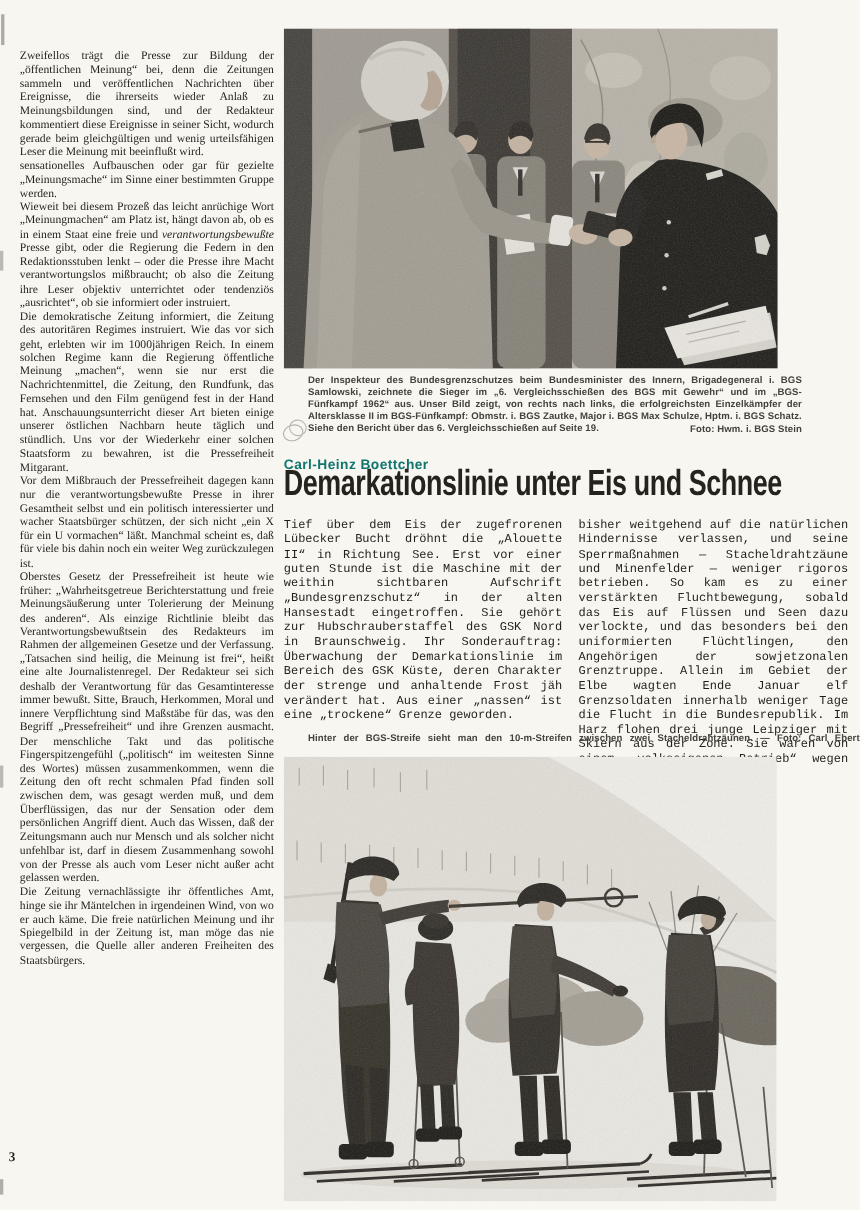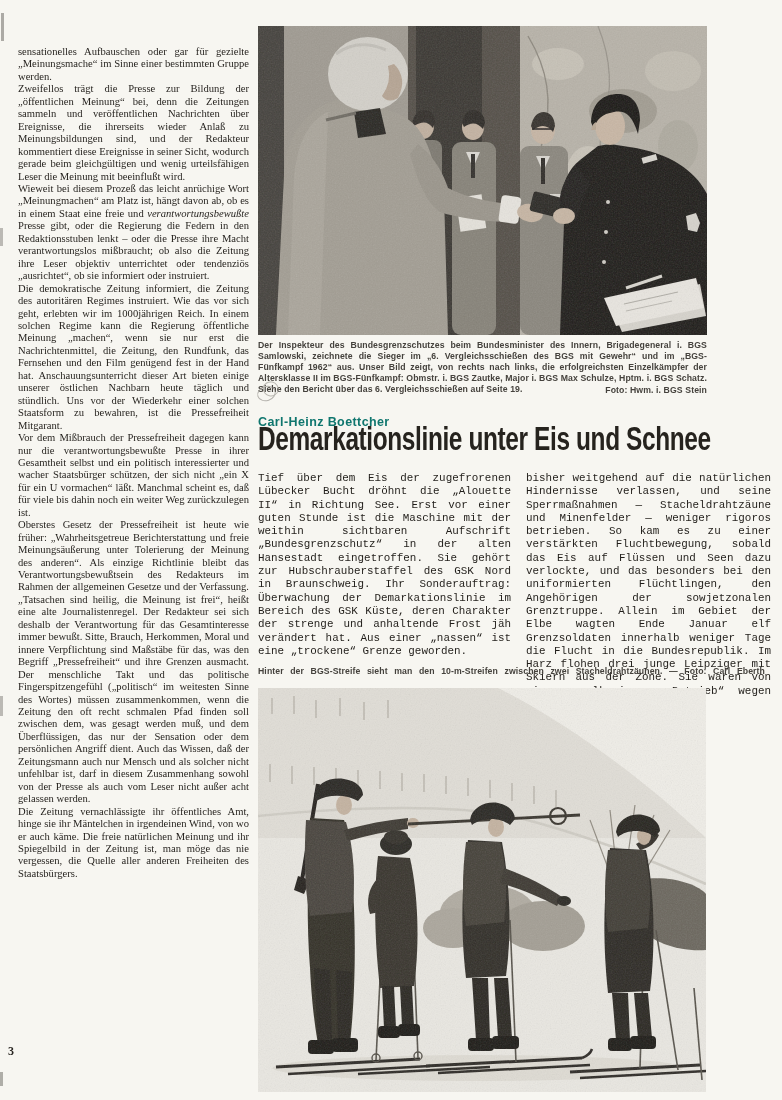--- a/index.html
+++ b/index.html
@@ -19,21 +19,21 @@
   .ital{font-style:italic;}
   
   .photo{position:absolute;display:block;}
   .photo1{left:258px;top:26px;}
   .photo2{left:258px;top:688px;}
   
   .caption{
     position:absolute;
     font-family:"Liberation Sans",sans-serif;
     font-weight:bold;font-size:8.7px;line-height:10.9px;
-    color:#45423d;letter-spacing:.1px;text-align:justify;
+    color:#45423d;letter-spacing:.1px;text-align:justify;margin-left:22px;
   }
   .caption1{left:258px;top:340px;width:449px;padding-bottom:1px;}
   .caption1 .credit{position:absolute;right:0;bottom:0;}
   .caption2{left:258px;top:666px;width:507px;text-align:justify;text-align-last:justify;}
   
   .author{
     position:absolute;left:258px;top:415px;
     font-family:"Liberation Sans",sans-serif;font-weight:bold;
     font-size:12.5px;color:#0f766e;letter-spacing:.4px;
   }
@@ -68,22 +68,22 @@
   }
   .pen-circle:after{
     content:"";position:absolute;left:6px;top:-4px;width:14px;height:13px;
     border:1px solid #9a978f;border-radius:50%;transform:rotate(30deg);
   }
 </style>
 </head>
 <body>
 
 <div class="leftcol">
+  <p>Zweifellos trägt die Presse zur Bildung der „öffentlichen Meinung“ bei, denn die Zeitungen sammeln und veröffentlichen Nachrichten über Ereignisse, die ihrerseits wieder Anlaß zu Meinungsbildungen sind, und der Redakteur kommentiert diese Ereignisse in seiner Sicht, wodurch gerade beim gleichgültigen und wenig urteilsfähigen Leser die Meinung mit beeinflußt wird.</p>
   <p>sensationelles Aufbauschen oder gar für gezielte „Meinungsmache“ im Sinne einer bestimmten Gruppe werden.</p>
-  <p>Zweifellos trägt die Presse zur Bildung der „öffentlichen Meinung“ bei, denn die Zeitungen sammeln und veröffentlichen Nachrichten über Ereignisse, die ihrerseits wieder Anlaß zu Meinungsbildungen sind, und der Redakteur kommentiert diese Ereignisse in seiner Sicht, wodurch gerade beim gleichgültigen und wenig urteilsfähigen Leser die Meinung mit beeinflußt wird.</p>
   <p><span>Wieweit bei diesem Prozeß das leicht anrüchige Wort „Meinungmachen“ am Platz ist, hängt davon ab, ob es in einem Staat eine freie und </span><span class="ital">verantwortungsbewußte</span><span> Presse gibt, oder die Regierung die Federn in den Redaktionsstuben lenkt – oder die Presse ihre Macht verantwortungslos mißbraucht; ob also die Zeitung ihre Leser objektiv unterrichtet oder tendenziös „ausrichtet“, ob sie informiert oder instruiert.</span></p>
   <p>Die demokratische Zeitung informiert, die Zeitung des autoritären Regimes instruiert. Wie das vor sich geht, erlebten wir im 1000jährigen Reich. In einem solchen Regime kann die Regierung öffentliche Meinung „machen“, wenn sie nur erst die Nachrichtenmittel, die Zeitung, den Rundfunk, das Fernsehen und den Film genügend fest in der Hand hat. Anschauungsunterricht dieser Art bieten einige unserer östlichen Nachbarn heute täglich und stündlich. Uns vor der Wiederkehr einer solchen Staatsform zu bewahren, ist die Pressefreiheit Mitgarant.</p>
   <p>Vor dem Mißbrauch der Pressefreiheit dagegen kann nur die verantwortungsbewußte Presse in ihrer Gesamtheit selbst und ein politisch interessierter und wacher Staatsbürger schützen, der sich nicht „ein X für ein U vormachen“ läßt. Manchmal scheint es, daß für viele bis dahin noch ein weiter Weg zurückzulegen ist.</p>
   <p>Oberstes Gesetz der Pressefreiheit ist heute wie früher: „Wahrheitsgetreue Berichterstattung und freie Meinungsäußerung unter Tolerierung der Meinung des anderen“. Als einzige Richtlinie bleibt das Verantwortungsbewußtsein des Redakteurs im Rahmen der allgemeinen Gesetze und der Verfassung. „Tatsachen sind heilig, die Meinung ist frei“, heißt eine alte Journalistenregel. Der Redakteur sei sich deshalb der Verantwortung für das Gesamtinteresse immer bewußt. Sitte, Brauch, Herkommen, Moral und innere Verpflichtung sind Maßstäbe für das, was den Begriff „Pressefreiheit“ und ihre Grenzen ausmacht. Der menschliche Takt und das politische Fingerspitzengefühl („politisch“ im weitesten Sinne des Wortes) müssen zusammenkommen, wenn die Zeitung den oft recht schmalen Pfad finden soll zwischen dem, was gesagt werden muß, und dem Überflüssigen, das nur der Sensation oder dem persönlichen Angriff dient. Auch das Wissen, daß der Zeitungsmann auch nur Mensch und als solcher nicht unfehlbar ist, darf in diesem Zusammenhang sowohl von der Presse als auch vom Leser nicht außer acht gelassen werden.</p>
   <p>Die Zeitung vernachlässigte ihr öffentliches Amt, hinge sie ihr Mäntelchen in irgendeinen Wind, von wo er auch käme. Die freie natürlichen Meinung und ihr Spiegelbild in der Zeitung ist, man möge das nie vergessen, die Quelle aller anderen Freiheiten des Staatsbürgers.</p>
 </div>
 
 <svg class="photo photo1" width="449" height="309" viewBox="0 0 449 309">
   <defs>
     <filter id="soft1" x="-5%" y="-5%" width="110%" height="110%">

